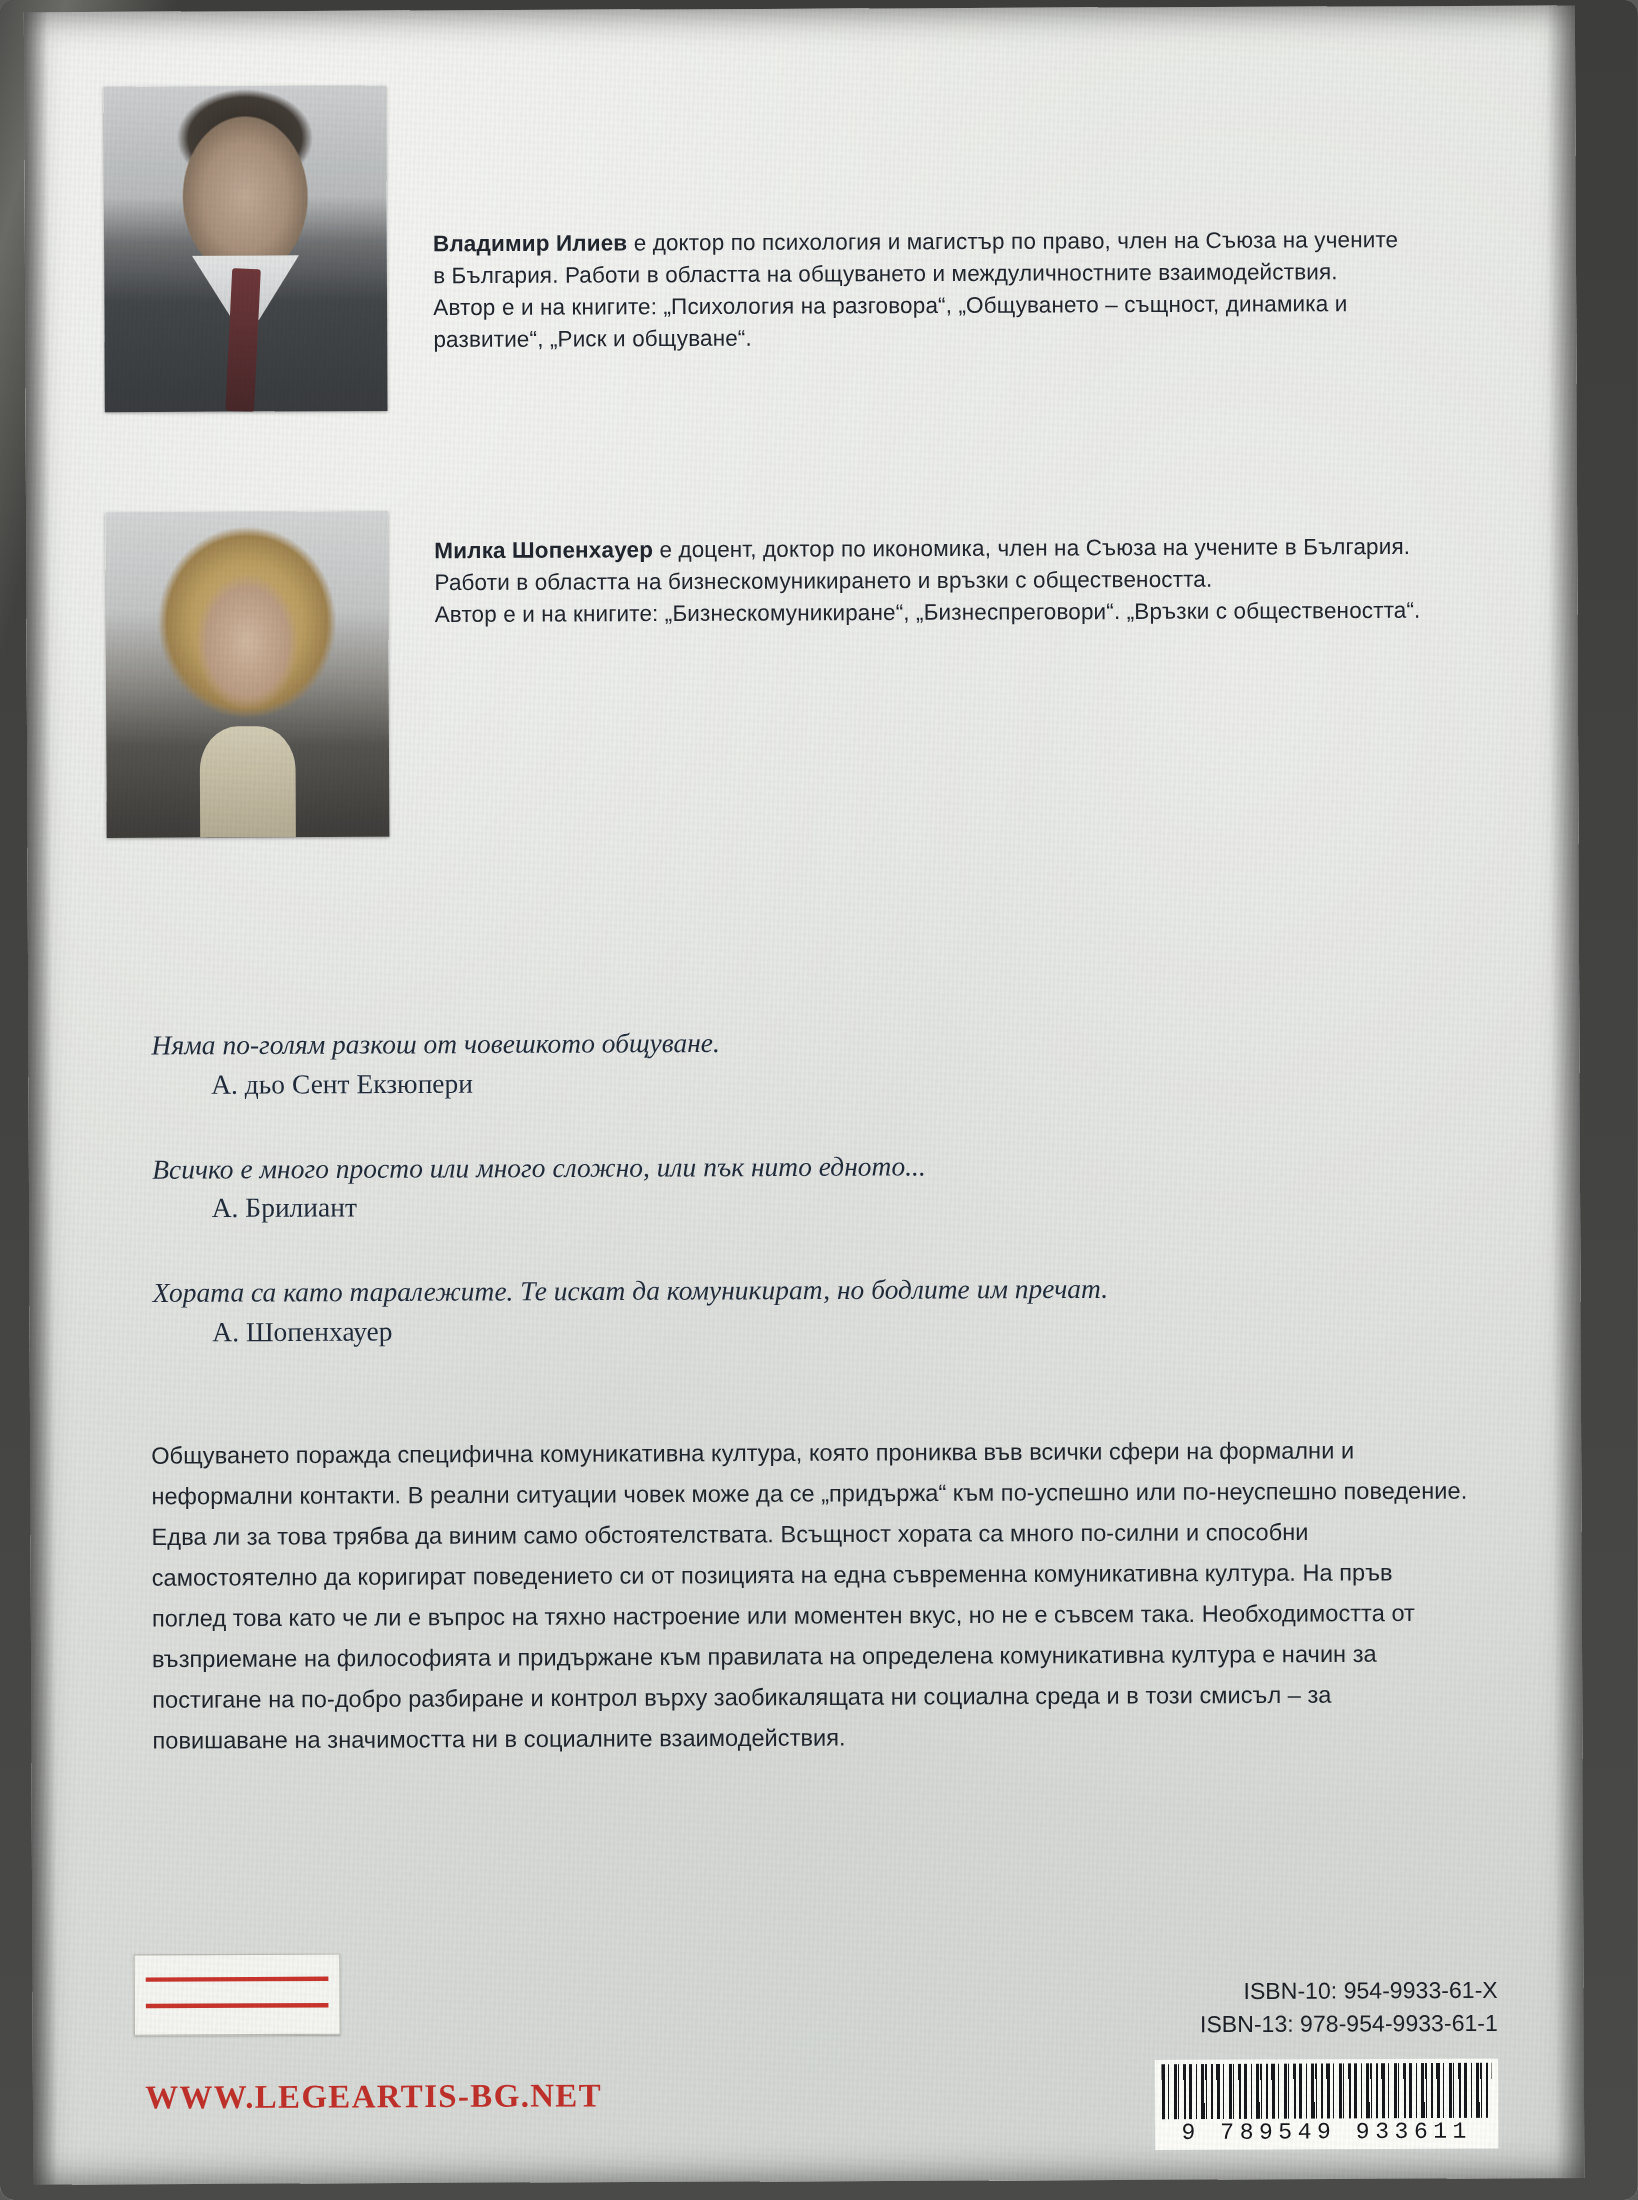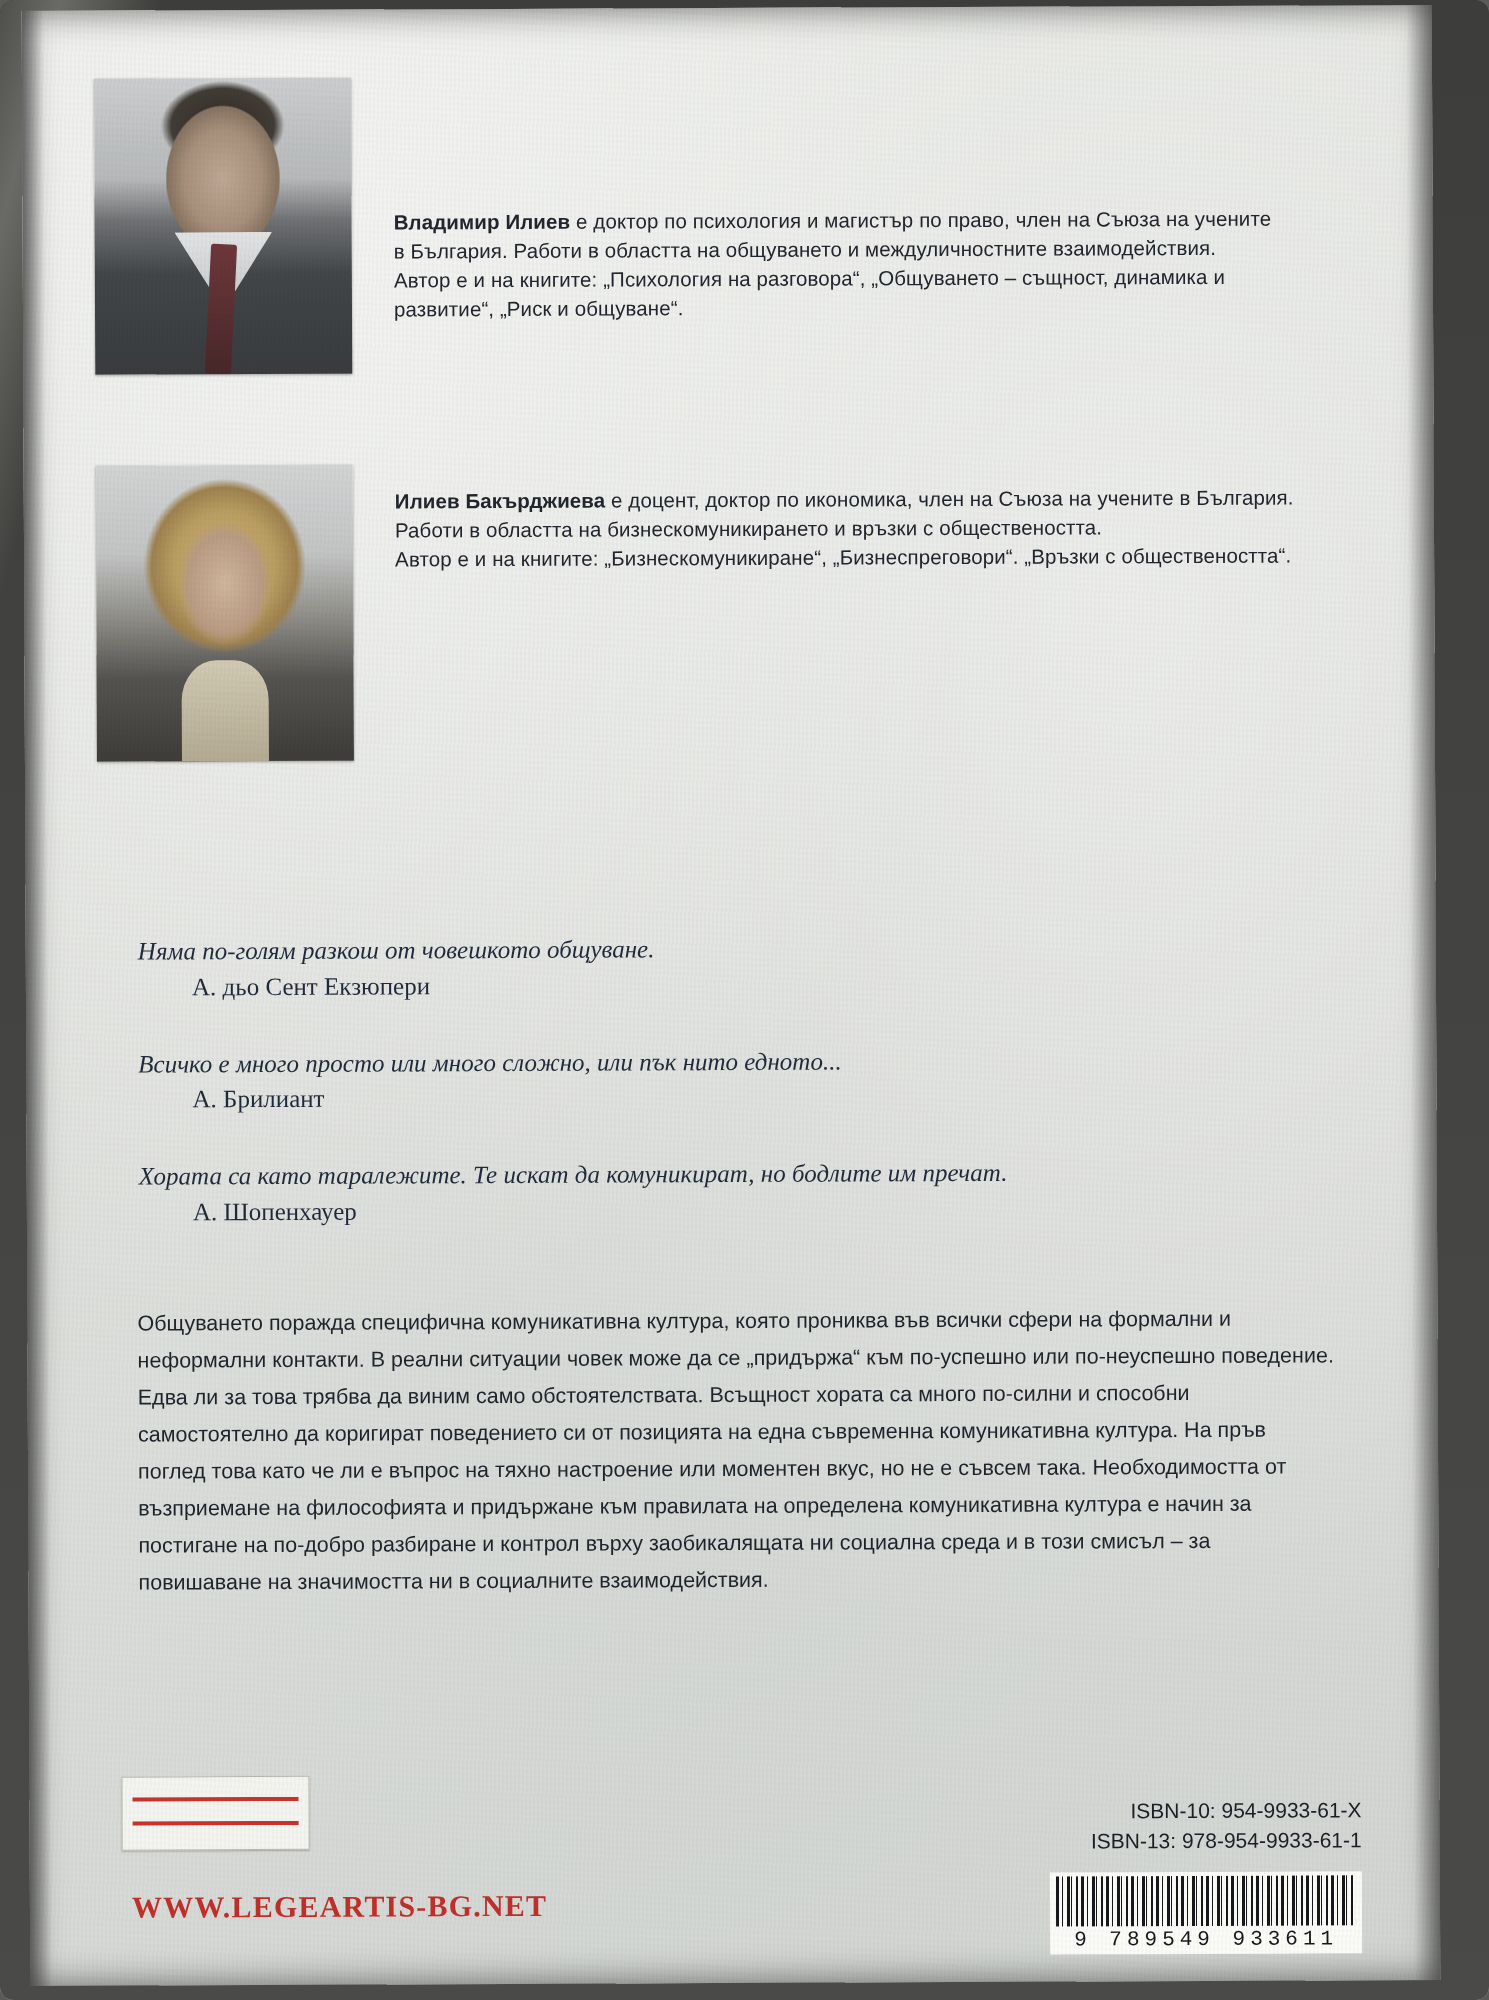--- a/index.html
+++ b/index.html
@@ -271,21 +271,21 @@
             <b>Владимир Илиев</b><span> е доктор по психология и магистър по право, член на Съюза на учените в България. Работи в областта на общуването и междуличностните взаимодействия.</span>
           </p>
           <p>Автор е и на книгите: „Психология на разговора“, „Общуването – същност, динамика и развитие“, „Риск и общуване“.</p>
         </div>
       </div>
 
       <div class="author-block" style="left:72px; top:455px; width:1230px;">
         <div class="author-photo photo-woman"></div>
         <div class="author-text" style="width:900px; padding-top:22px;">
           <p>
-            <b>Илиев Бакърджиева</b><span> е доцент, доктор по икономика, член на Съюза на учените в България. Работи в областта на бизнескомуникирането и връзки с обществеността.</span>
+            <b>Милка Шопенхауер</b><span> е доцент, доктор по икономика, член на Съюза на учените в България. Работи в областта на бизнескомуникирането и връзки с обществеността.</span>
           </p>
           <p>Автор е и на книгите: „Бизнескомуникиране“, „Бизнеспреговори“. „Връзки с обществеността“.</p>
         </div>
       </div>
 
       <div class="quotes">
         <div class="quote">
           <div class="quote-text">Няма по-голям разкош от човешкото общуване.</div>
           <div class="quote-author">А. дьо Сент Екзюпери</div>
         </div>

